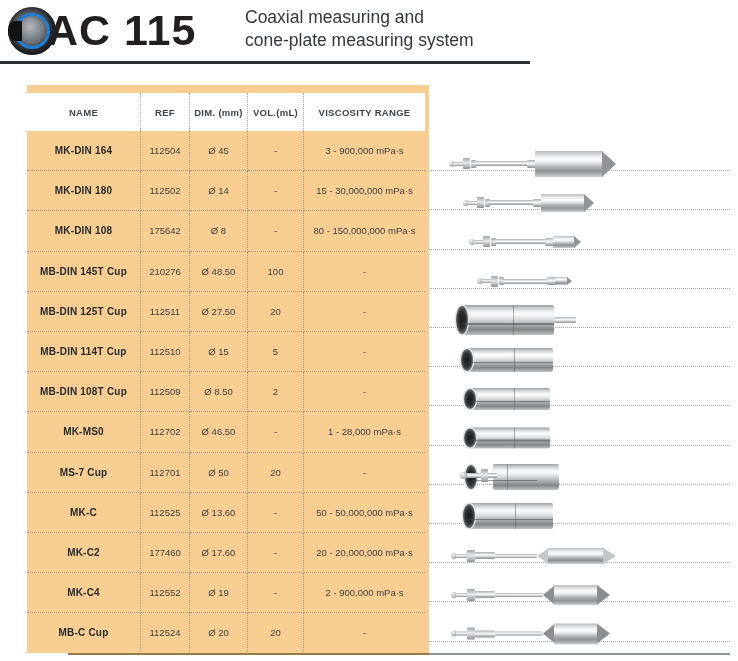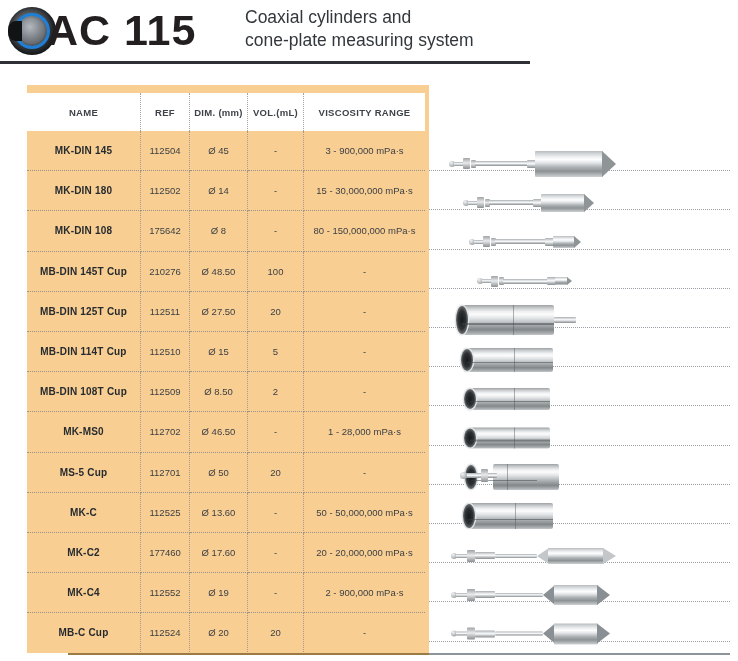--- a/index.html
+++ b/index.html
@@ -233,21 +233,21 @@
 
   <div id="brand-logo">
     <div class="ring-outer"></div>
     <div class="ring-inner"></div>
     <div class="notch"></div>
   </div>
 
   <div id="product-code">AC 115</div>
 
   <div id="subtitle">
-    <div>Coaxial cylinders and</div>
+    <div>Coaxial measuring and</div>
     <div>cone-plate measuring system</div>
   </div>
 
   <div id="header-rule"></div>
 </div>
 
 <div id="content">
 
   <div id="orange-panel"></div>
   <div id="header-cell-band"></div>
@@ -273,21 +273,21 @@
       <tr>
         <th style="width:113px">NAME</th>
         <th style="width:48px">REF</th>
         <th style="width:57px">DIM. (mm)</th>
         <th style="width:55px">VOL.(mL)</th>
         <th style="width:121px">VISCOSITY RANGE</th>
       </tr>
     </thead>
     <tbody id="table-body">
         <tr>
-          <td class="c-name">MK-DIN 145</td>
+          <td class="c-name">MK-DIN 164</td>
           <td class="c-ref">112504</td>
           <td class="c-dim">Ø 45</td>
           <td class="c-vol">-</td>
           <td class="c-visc">3 - 900,000 mPa·s</td>
         </tr>
         <tr>
           <td class="c-name">MK-DIN 180</td>
           <td class="c-ref">112502</td>
           <td class="c-dim">Ø 14</td>
           <td class="c-vol">-</td>
@@ -329,21 +329,21 @@
           <td class="c-visc">-</td>
         </tr>
         <tr>
           <td class="c-name">MK-MS0</td>
           <td class="c-ref">112702</td>
           <td class="c-dim">Ø 46.50</td>
           <td class="c-vol">-</td>
           <td class="c-visc">1 - 28,000 mPa·s</td>
         </tr>
         <tr>
-          <td class="c-name">MS-5 Cup</td>
+          <td class="c-name">MS-7 Cup</td>
           <td class="c-ref">112701</td>
           <td class="c-dim">Ø 50</td>
           <td class="c-vol">20</td>
           <td class="c-visc">-</td>
         </tr>
         <tr>
           <td class="c-name">MK-C</td>
           <td class="c-ref">112525</td>
           <td class="c-dim">Ø 13.60</td>
           <td class="c-vol">-</td>

